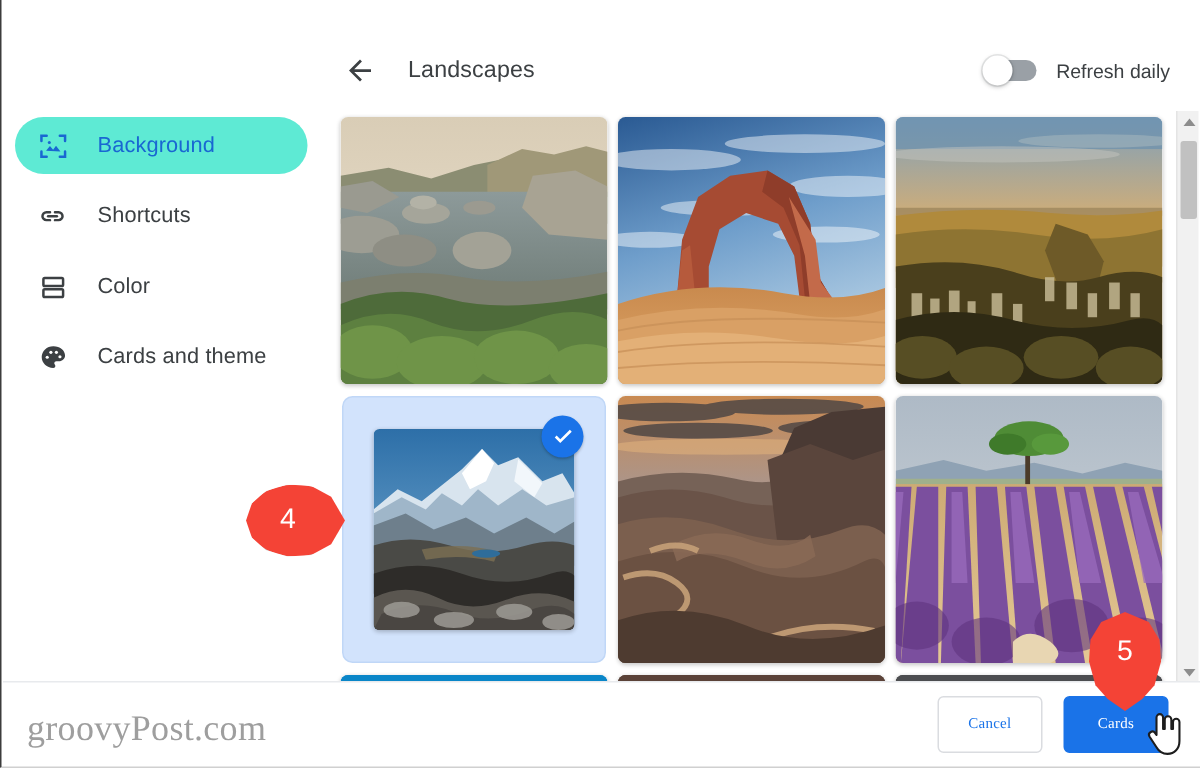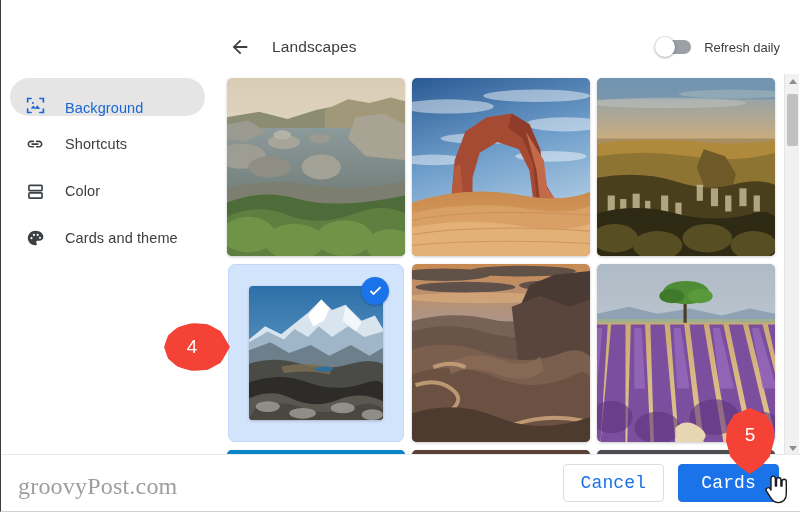--- a/index.html
+++ b/index.html
@@ -82,21 +82,21 @@
     position: relative;
     display: flex;
     align-items: center;
     height: 38px;
     margin: 0 9px 0 8px;
     padding-left: 14px;
     border-radius: 19px;
     cursor: pointer;
   }
   .side-item + .side-item { margin-top: 9px; }
-  .side-item.selected { background: #e5e5e5; align-items: flex-end; }
+  .side-item.selected { background: #5eead4; }
   .side-icon {
     width: 22px; height: 22px;
     display: flex; align-items: center; justify-content: center;
     flex: 0 0 22px;
   }
   .side-icon svg { display: block; }
   .side-label {
     margin-left: 19px;
     font-size: 14.5px;
     color: #3c4043;
@@ -207,22 +207,22 @@
     align-items: center;
     justify-content: flex-end;
     padding-right: 21px;
     gap: 14px;
   }
   .btn {
     height: 38px;
     min-width: 70px;
     padding: 0 17px;
     border-radius: 4px;
-    font-size: 18px;
-    font-family: Liberation Mono, monospace;
+    font-size: 10px;
+    font-family: Liberation Serif, serif;
     display: flex; align-items: center; justify-content: center;
     cursor: pointer;
     letter-spacing: .15px;
   }
   .btn-cancel {
     background: #ffffff;
     border: 1px solid #dadce0;
     color: #1a73e8;
   }
   .btn-done {

